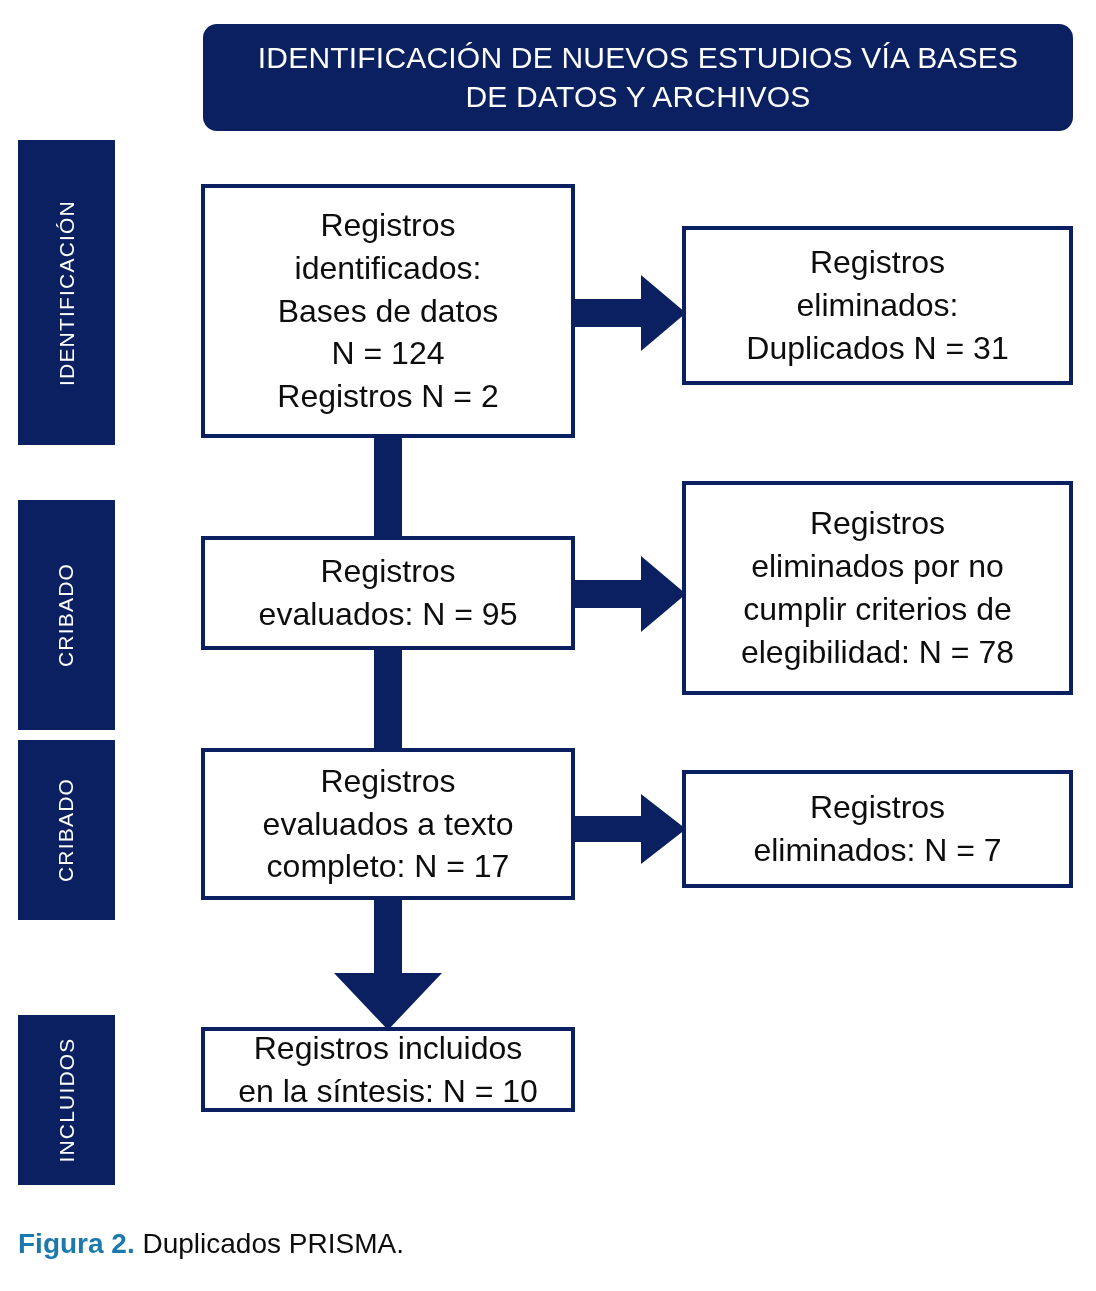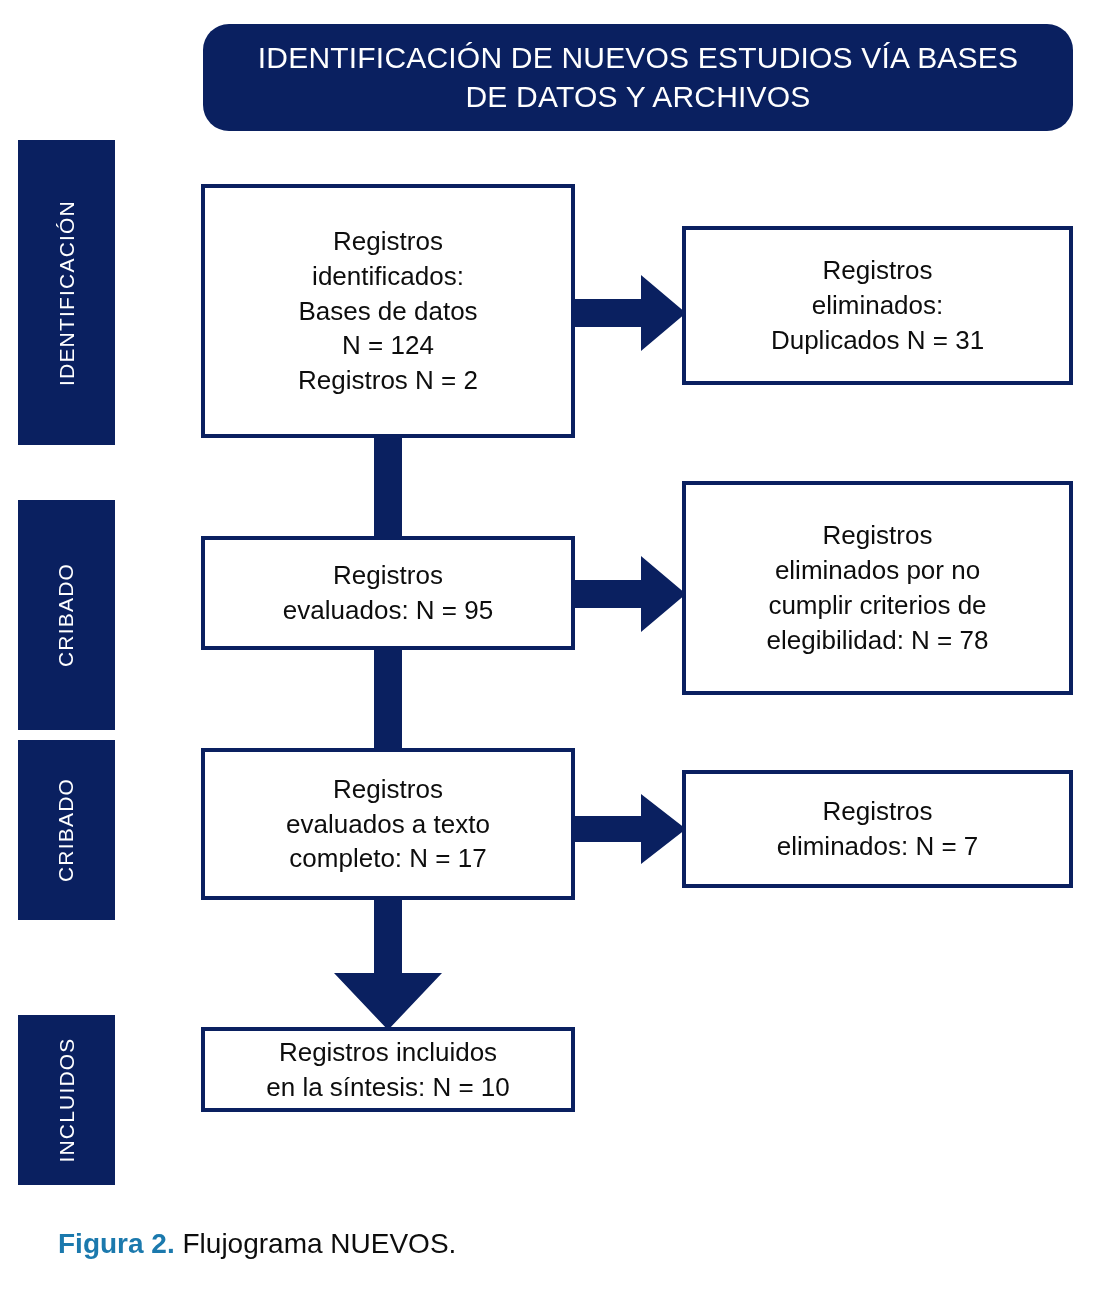--- a/index.html
+++ b/index.html
@@ -21,21 +21,21 @@
   }
 
   
   .banner {
     position: absolute;
     left: 203px;
     top: 24px;
     width: 870px;
     height: 107px;
     background: #0a2060;
-    border-radius: 26px;
+    border-radius: 14px;
     display: flex;
     align-items: center;
     justify-content: center;
     box-sizing: border-box;
     padding: 0 26px;
   }
   .banner-title {
     color: #ffffff;
     font-size: 30px;
     line-height: 1.28;
@@ -69,21 +69,21 @@
     background: #ffffff;
     border: 4px solid #0a2060;
     box-sizing: border-box;
     display: flex;
     align-items: center;
     justify-content: center;
     padding: 4px 10px;
   }
   .flow-box-text {
     color: #0d0d0d;
-    font-size: 26px;
+    font-size: 32px;
     line-height: 1.34;
     text-align: center;
     white-space: pre-line;
   }
 
   
   .v-connector {
     position: absolute;
     width: 28px;
     background: #0a2060;
@@ -104,21 +104,20 @@
     position: absolute;
     left: 18px;
     top: 1228px;
     font-size: 28px;
     color: #0d0d0d;
     white-space: nowrap;
   }
   .caption-strong {
     color: #1b79ad;
     font-weight: bold;
-    margin-left: 40px;
   }
 </style>
 </head>
 <body>
 
 <div id="figure-root">
 
   <div class="banner">
     <div class="banner-title">IDENTIFICACIÓN DE NUEVOS ESTUDIOS VÍA BASES
 DE DATOS Y ARCHIVOS</div>
@@ -201,16 +200,16 @@
 cumplir criterios de
 elegibilidad: N = 78</div>
   </div>
 
   <div class="flow-box" style="left:682px; top:770px; width:391px; height:118px;">
     <div class="flow-box-text">Registros
 eliminados: N = 7</div>
   </div>
 
   <div class="caption">
-    <span class="caption-strong">Figura 2.</span><span> Flujograma NUEVOS.</span>
+    <span class="caption-strong">Figura 2.</span><span> Duplicados PRISMA.</span>
   </div>
 
 </div>
 
 </body></html>

